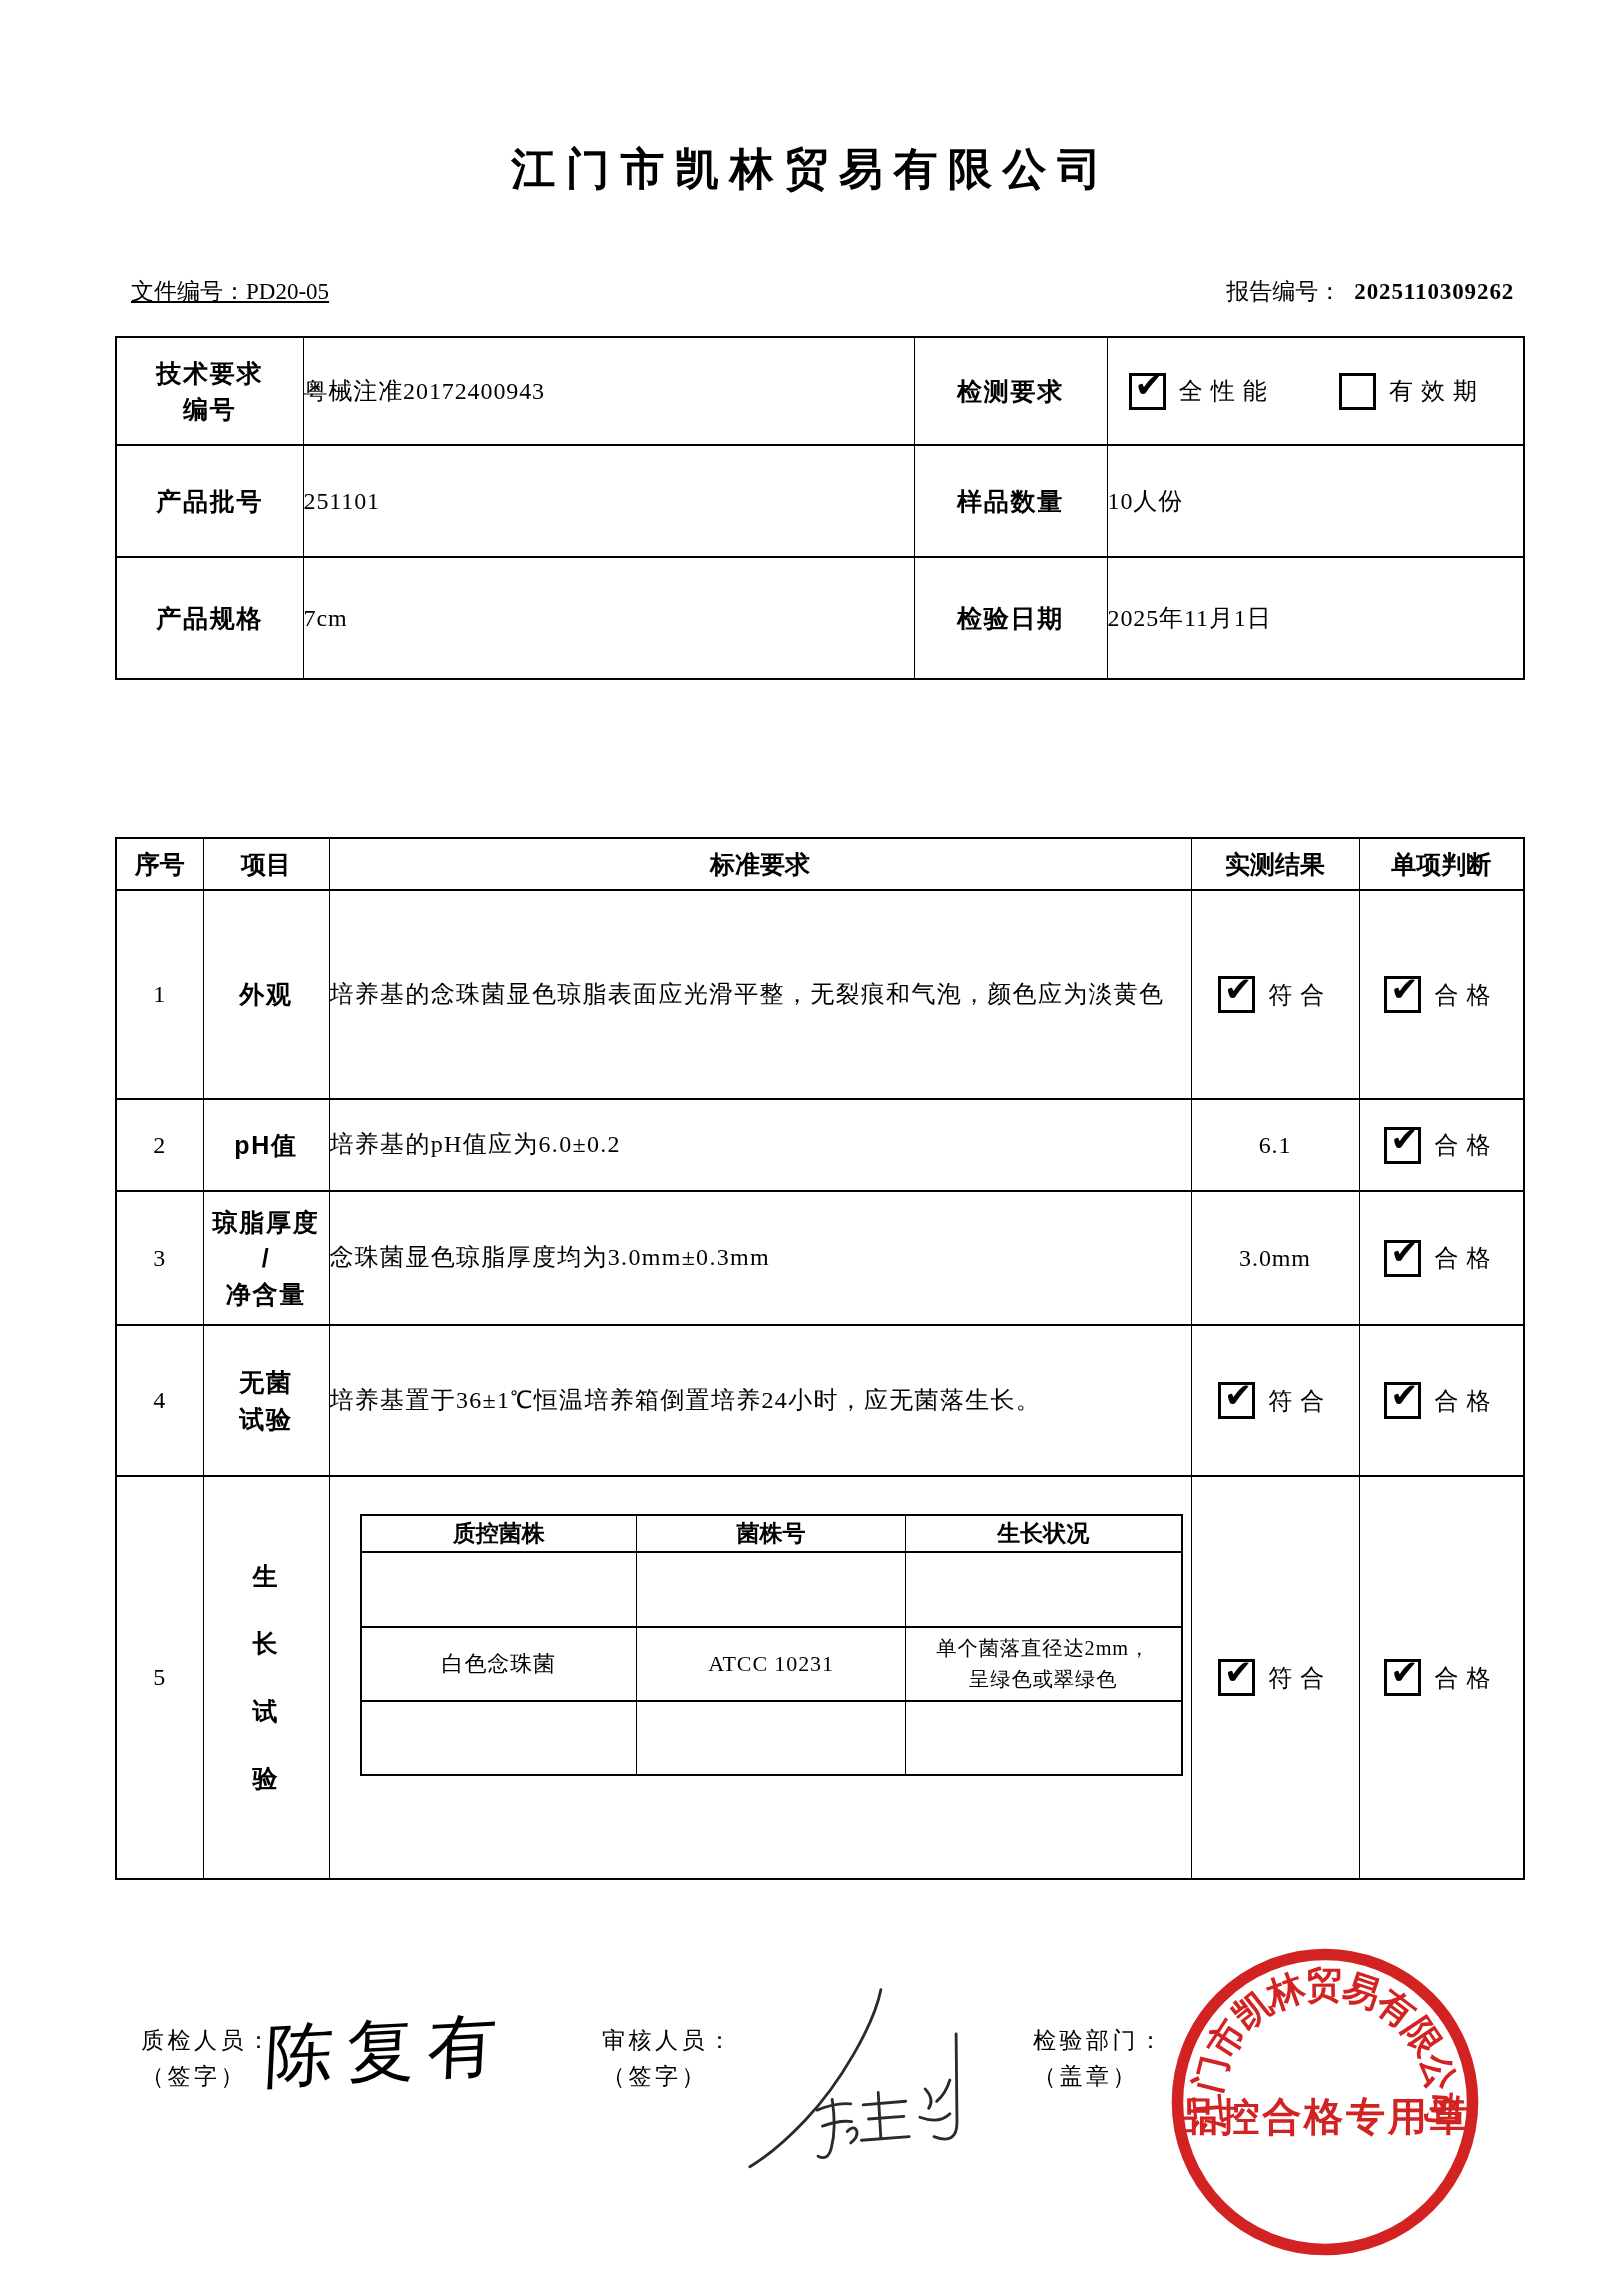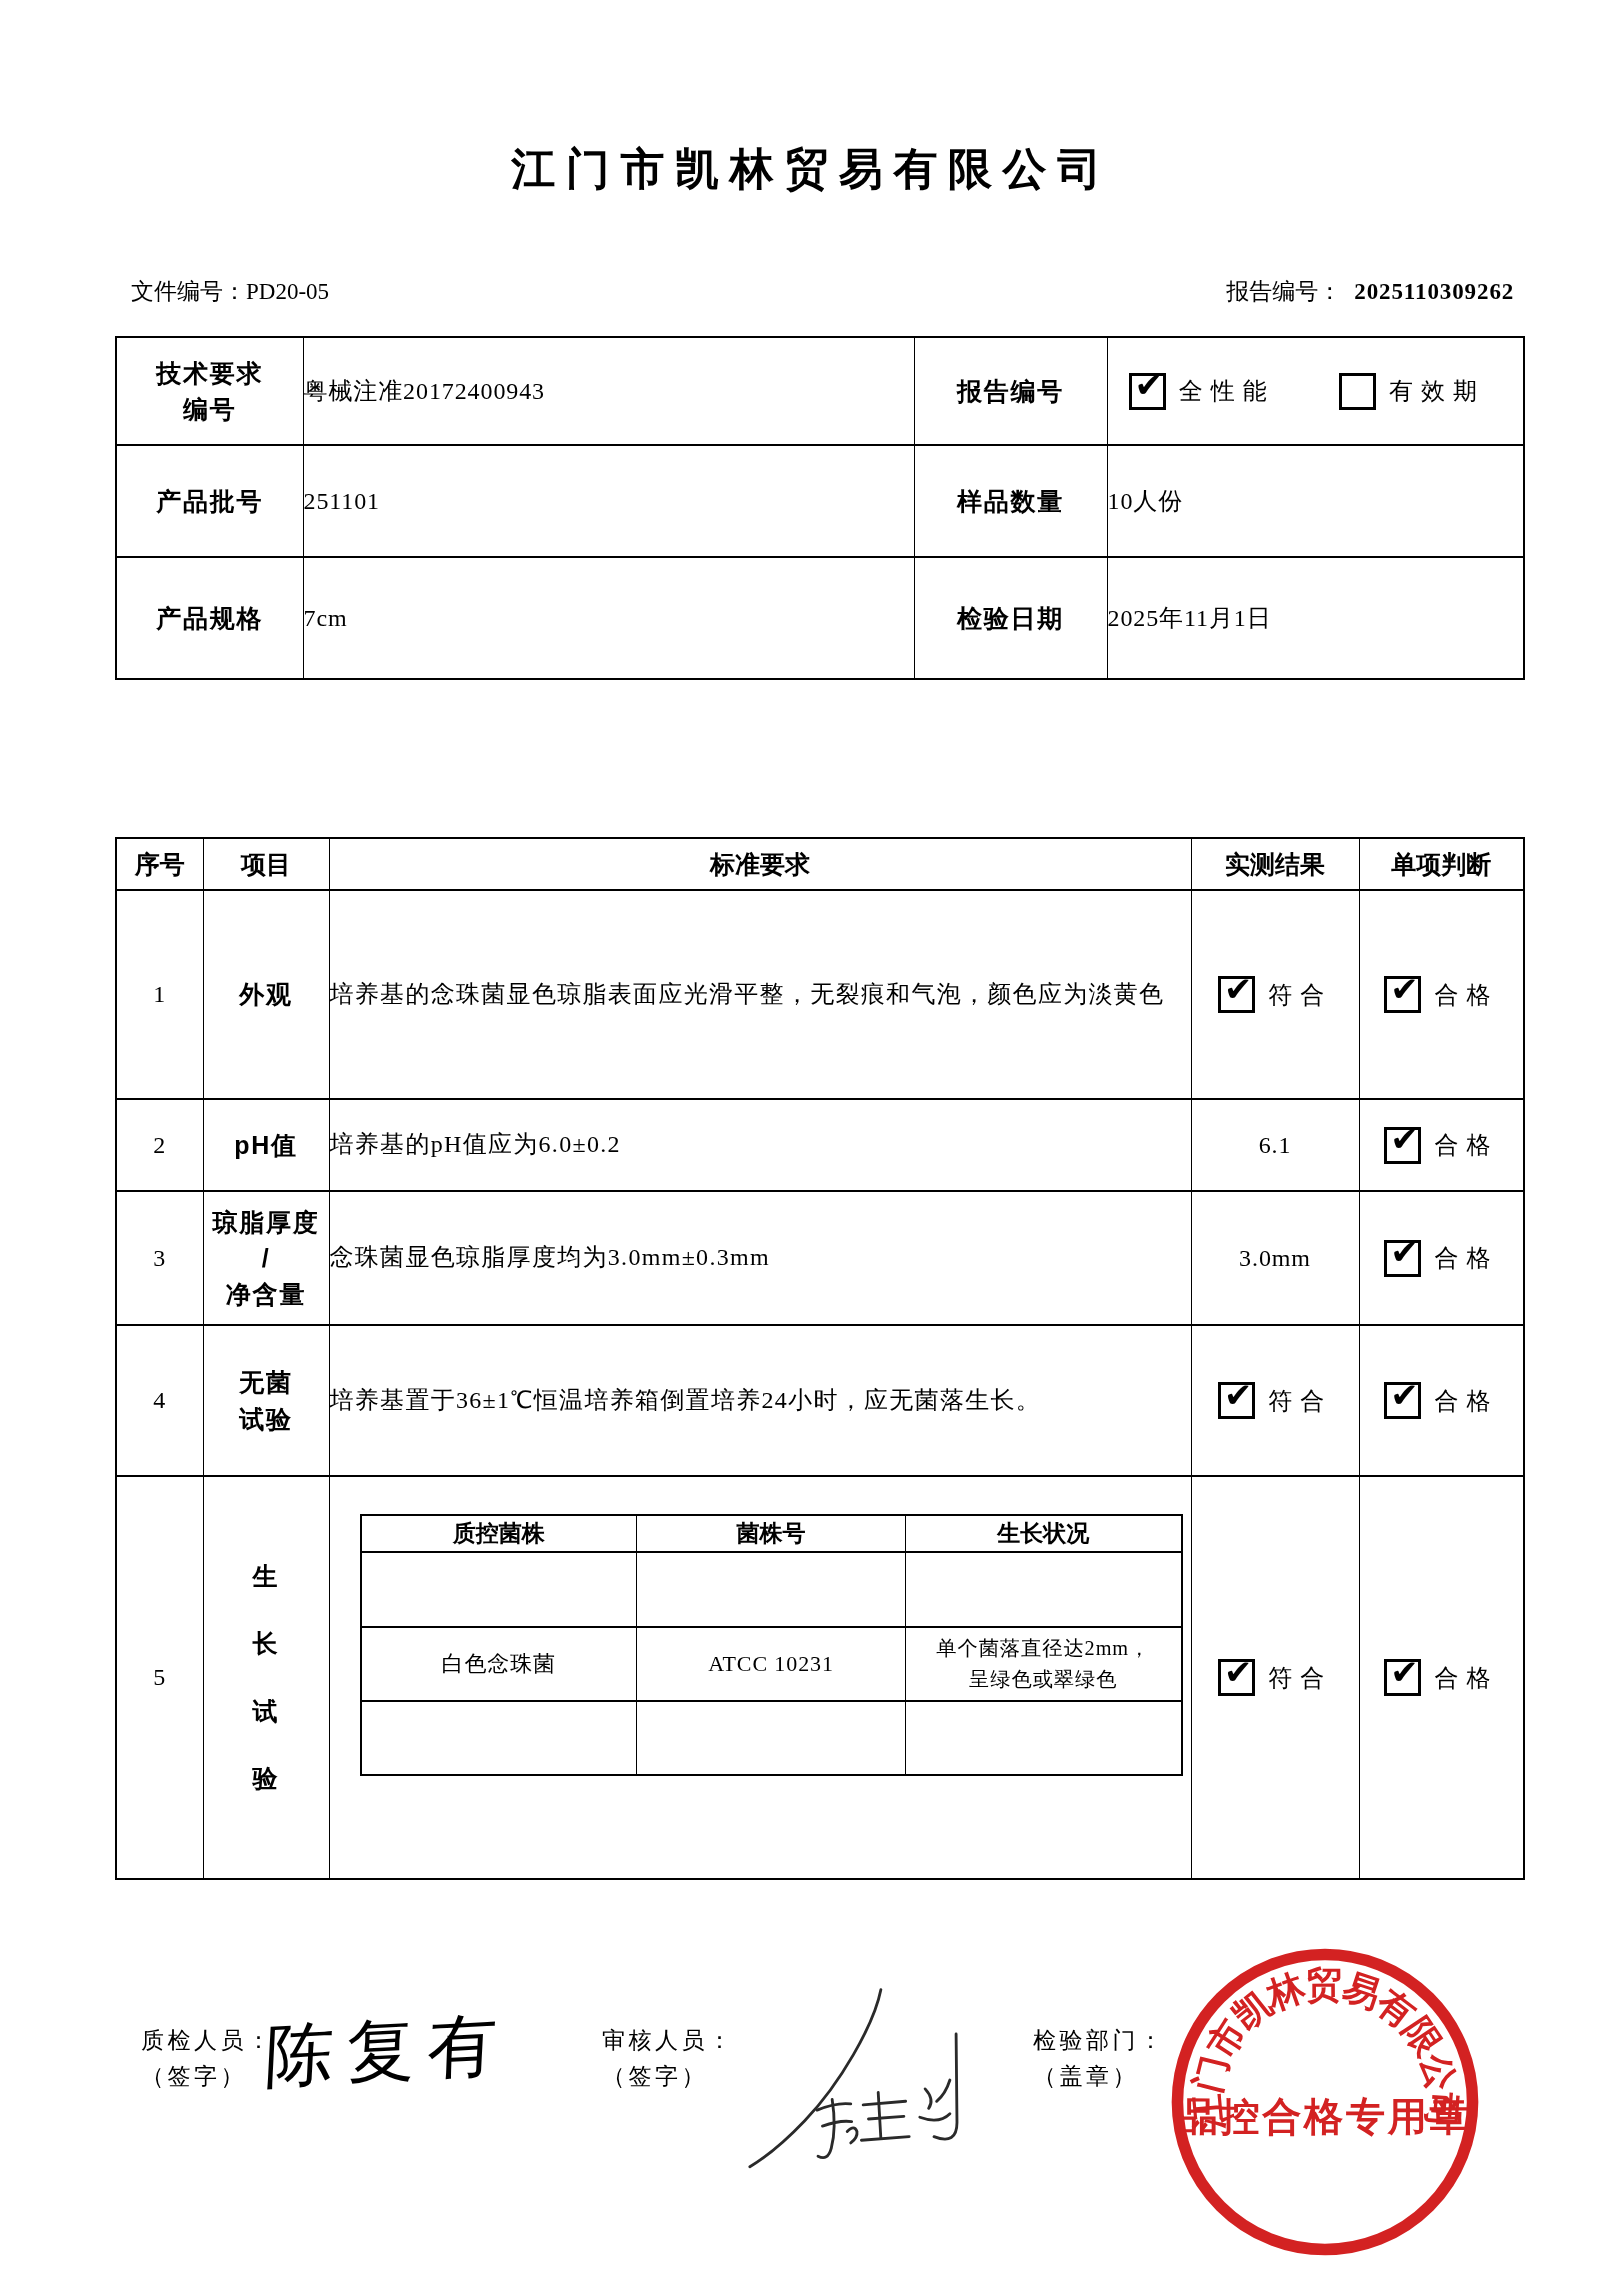--- a/index.html
+++ b/index.html
@@ -7,21 +7,21 @@
         font-family:"Liberation Serif", serif;}
   .abs{position:absolute;}
 
   
   .company{top:140px;left:0;width:100%;text-align:center;font-size:44px;font-weight:bold;
            letter-spacing:10.6px;font-family:"Liberation Serif",serif;}
   .rtitle{top:205px;left:0;width:100%;text-align:center;font-size:39px;font-weight:bold;
           letter-spacing:8.8px;font-family:"Liberation Serif",serif;}
   .inforow{top:276px;left:115px;width:1408px;display:flex;justify-content:space-between;
            font-size:23px;}
-  .inforow .left{padding-left:16px;}
+  .inforow .left{padding-left:16px;text-decoration:underline;}
   .inforow .right{padding-right:8.8px;}
   .repval{margin-left:13px;letter-spacing:0.9px;font-weight:bold;}
 
   
   table.doc{border-collapse:collapse;table-layout:fixed;border:2.7px solid #000;}
   table.doc td{border:1.8px solid #000;border-top-width:2.7px;border-bottom-width:2.7px;
                padding:0;vertical-align:middle;overflow:hidden;}
   .t1{top:336px;left:115px;width:1408px;}
   .t2{top:837px;left:115px;width:1408px;}
   .lbl{font-family:"Liberation Sans",sans-serif;font-weight:bold;font-size:25px;text-align:center;
@@ -83,21 +83,21 @@
         <col style="width:187px">
         <col style="width:611px">
         <col style="width:193px">
         <col style="width:417px">
       </colgroup>
     <tbody>
     <tr>
       <td class="lbl prelines" style="height:106px">技术要求
 编号</td>
       <td class="val">粤械注准20172400943</td>
-      <td class="lbl">报告编号</td>
+      <td class="lbl">检测要求</td>
       <td>
         <div class="ckrow ckpad">
           <span class="ckgroup">
             <span class="ckbox">
                   <span class="ck" style="visibility: visible;">✔</span>
                 </span>
             <span class="cktext">全性能</span>
           </span>
           <span class="ckgroup">
             <span class="ckbox">

